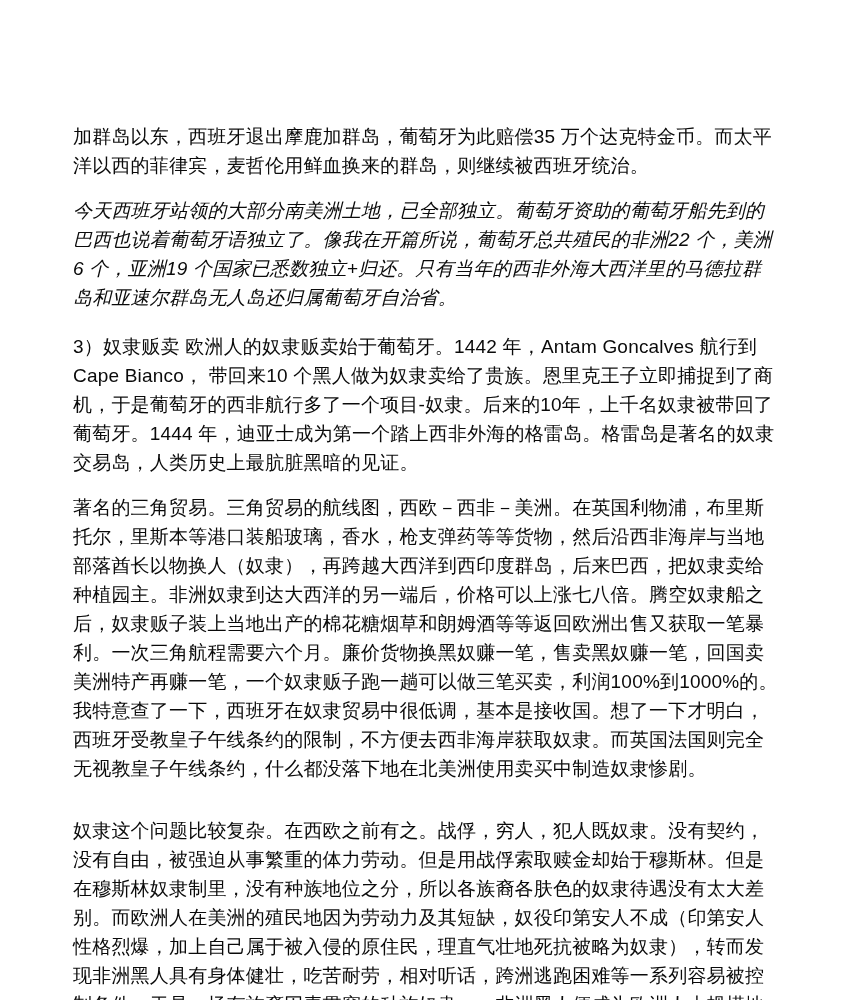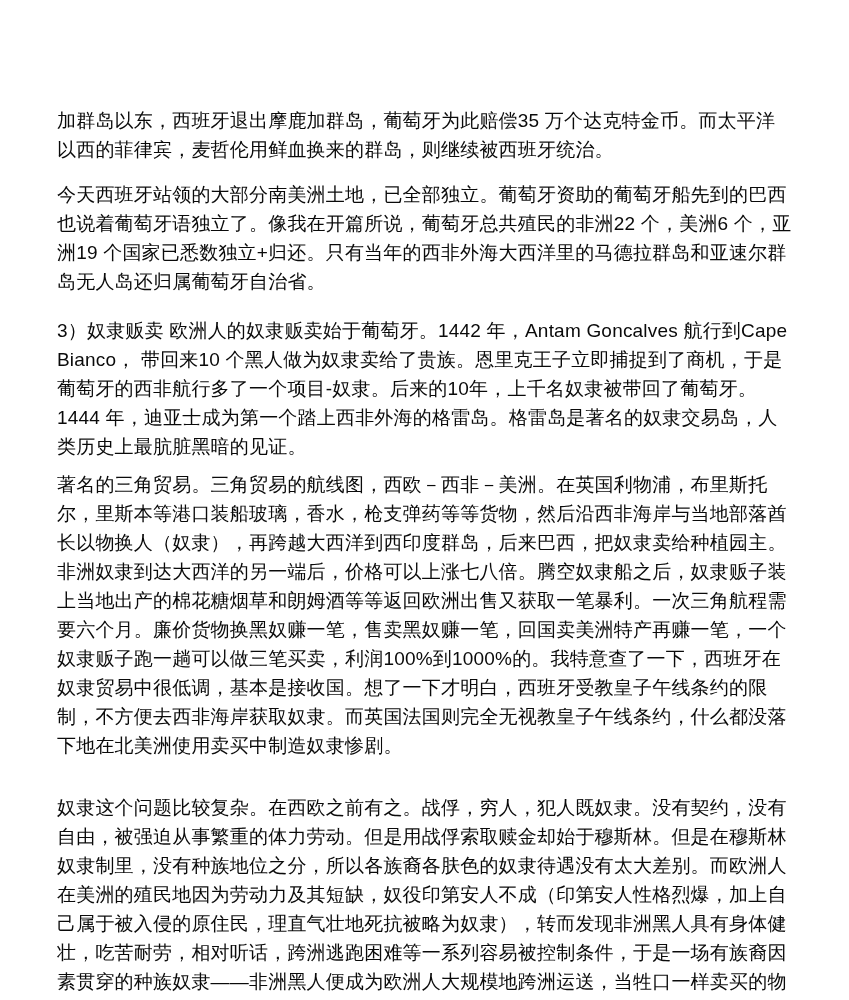--- a/index.html
+++ b/index.html
@@ -14,31 +14,31 @@
   }
   .page {
     box-sizing: border-box;
     width: 849px;
     height: 1000px;
     padding: 106px 55px 0 57px;
     background: #ffffff;
     overflow: hidden;
   }
   .para {
-    margin: 0;
+    margin: 16px;
     font-size: 19px;
     line-height: 29px;
     color: #0a0a0a;
     text-align: left;
     letter-spacing: 0.2px;
     white-space: pre-wrap;
     word-break: break-word;
   }
   .gap-a { margin-bottom: 16px; }
-  .gap-b { margin-bottom: 20px; }
+  .gap-b { margin-bottom: 20px; font-style: italic; }
   .gap-c { margin-bottom: 9px; }
   .gap-d { margin-bottom: 33px; }
 </style>
 </head>
 <body>
 
 <div class="page">
   <p class="para gap-a">加群岛以东，西班牙退出摩鹿加群岛，葡萄牙为此赔偿35 万个达克特金币。而太平洋以西的菲律宾，麦哲伦用鲜血换来的群岛，则继续被西班牙统治。</p>
 
   <p class="para gap-b">今天西班牙站领的大部分南美洲土地，已全部独立。葡萄牙资助的葡萄牙船先到的巴西也说着葡萄牙语独立了。像我在开篇所说，葡萄牙总共殖民的非洲22 个，美洲6 个，亚洲19 个国家已悉数独立+归还。只有当年的西非外海大西洋里的马德拉群岛和亚速尔群岛无人岛还归属葡萄牙自治省。</p>

